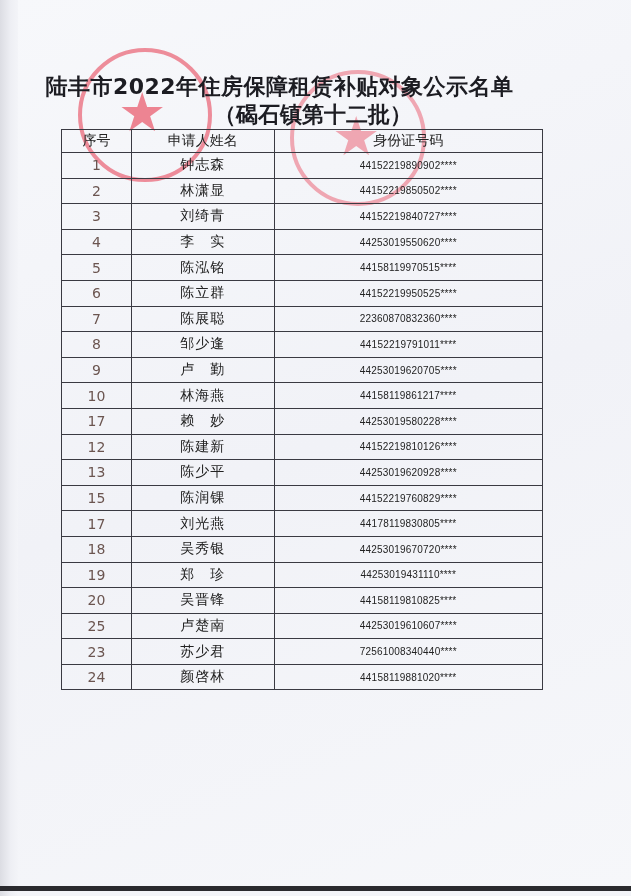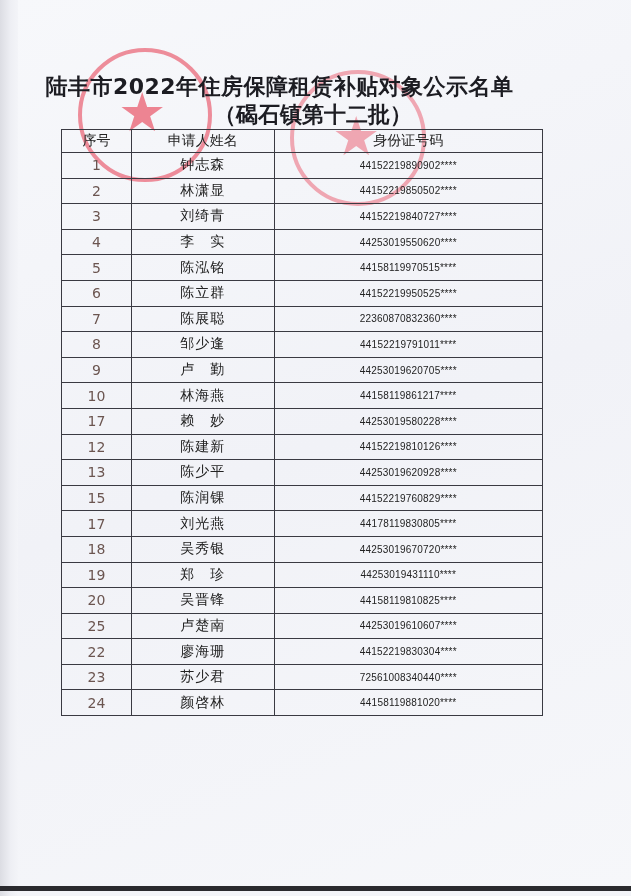--- a/index.html
+++ b/index.html
@@ -214,25 +214,20 @@
           <td class="no">20</td>
           <td class="name">吴晋锋</td>
           <td class="id">44158119810825****</td>
         </tr>
         <tr>
           <td class="no">25</td>
           <td class="name">卢楚南</td>
           <td class="id">44253019610607****</td>
         </tr>
         <tr>
-          <td class="no">22</td>
-          <td class="name">廖海珊</td>
-          <td class="id">44152219830304****</td>
-        </tr>
-        <tr>
           <td class="no">23</td>
           <td class="name">苏少君</td>
           <td class="id">72561008340440****</td>
         </tr>
         <tr>
           <td class="no">24</td>
           <td class="name">颜啓林</td>
           <td class="id">44158119881020****</td>
         </tr>
       </tbody>

